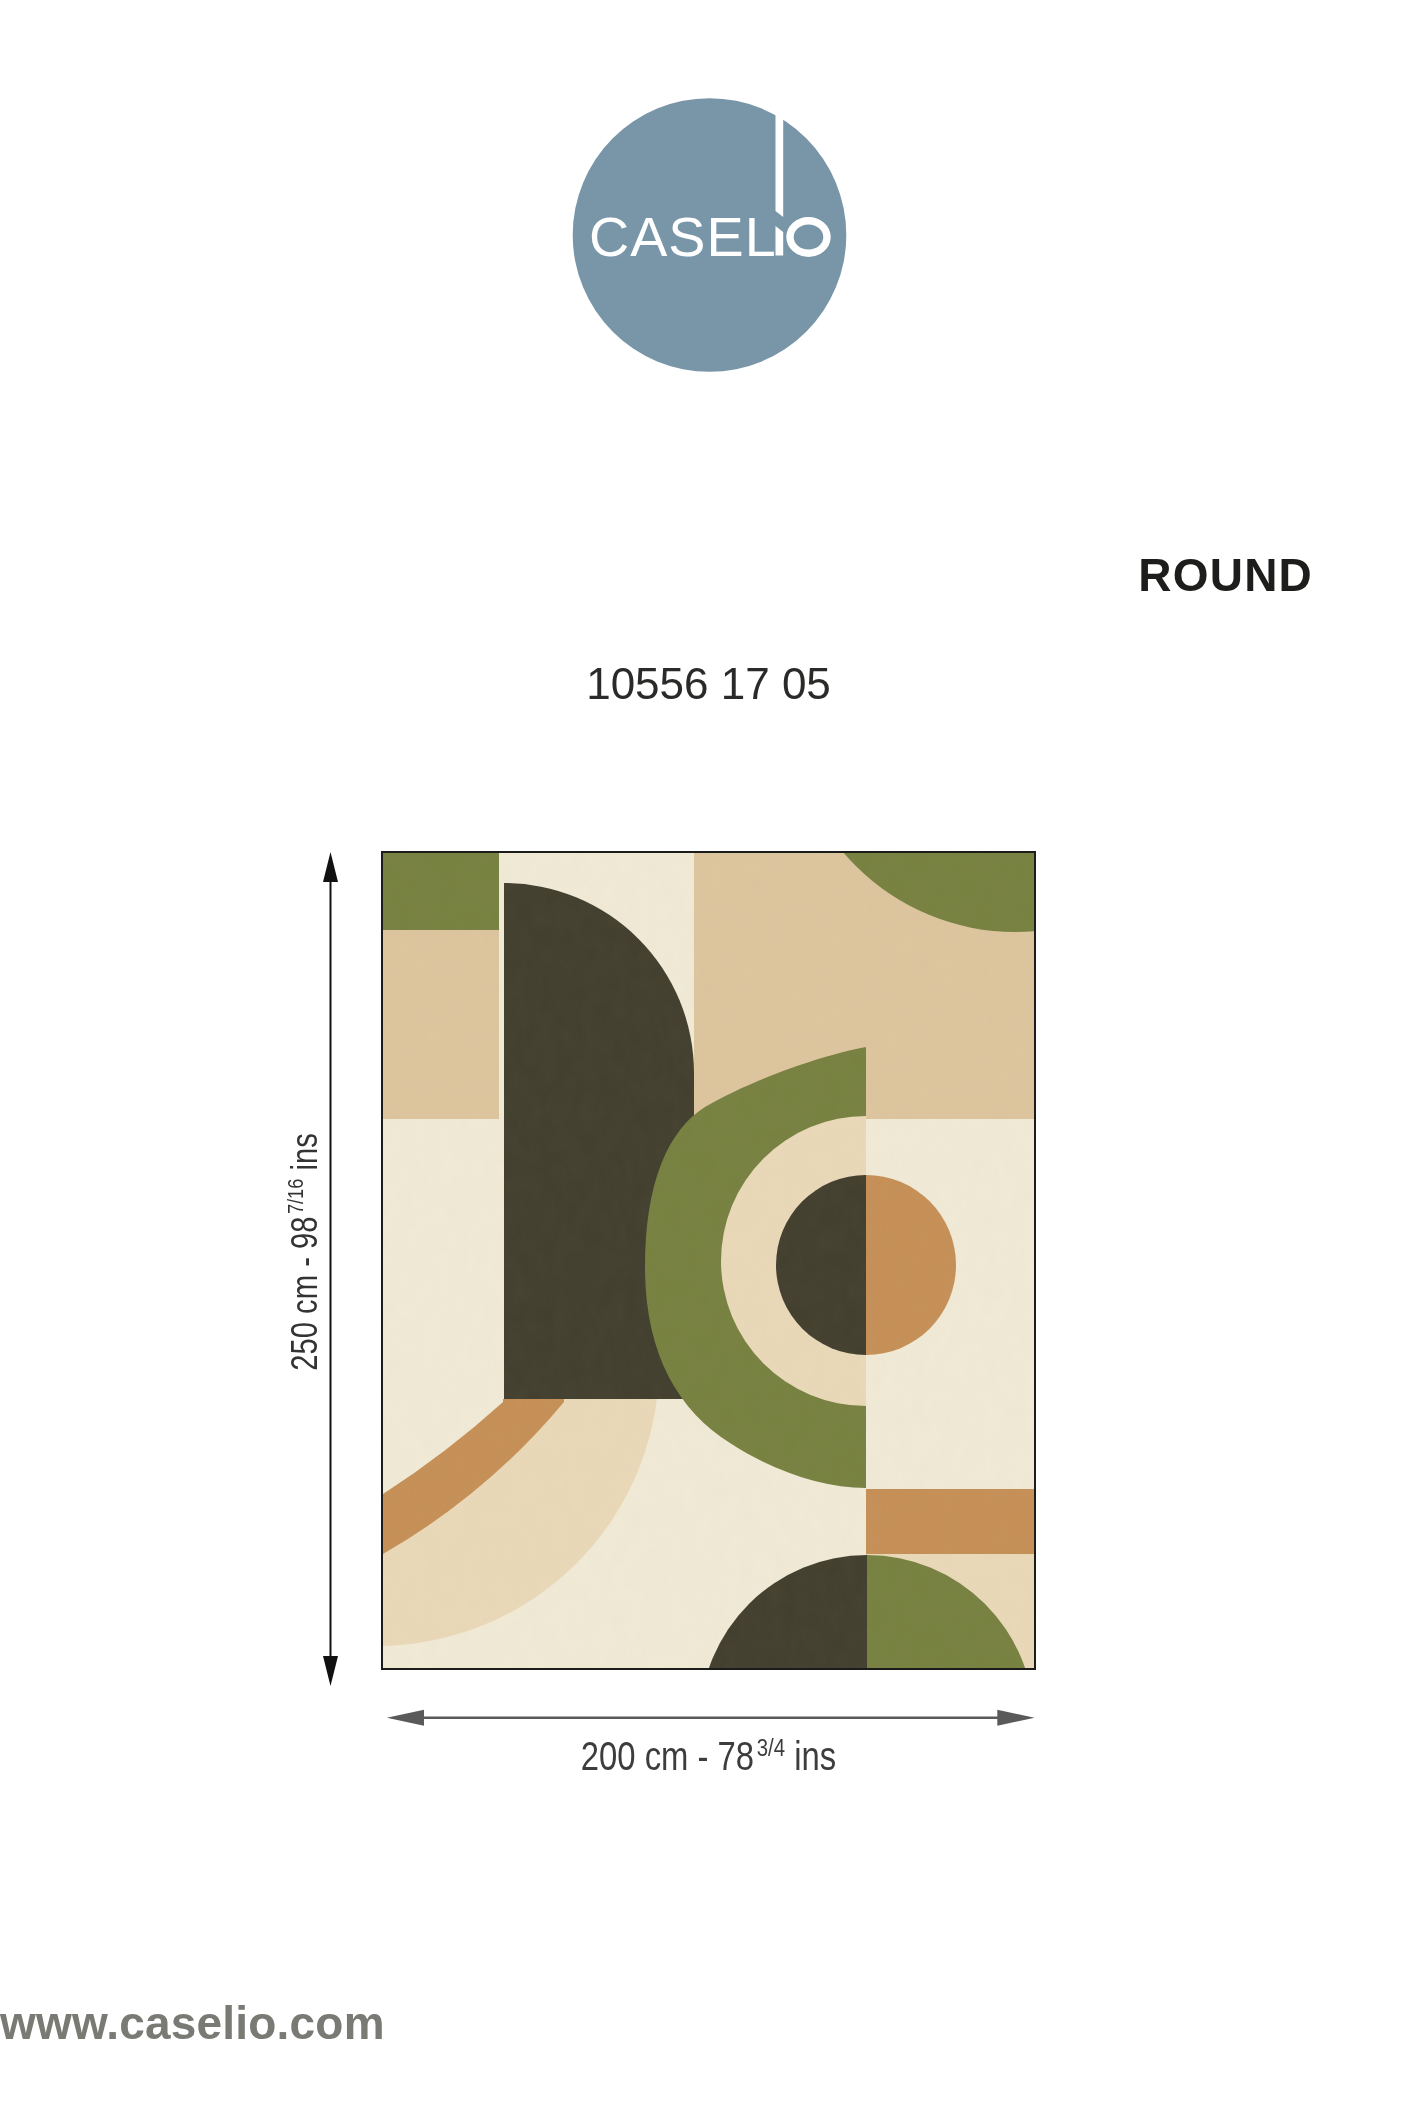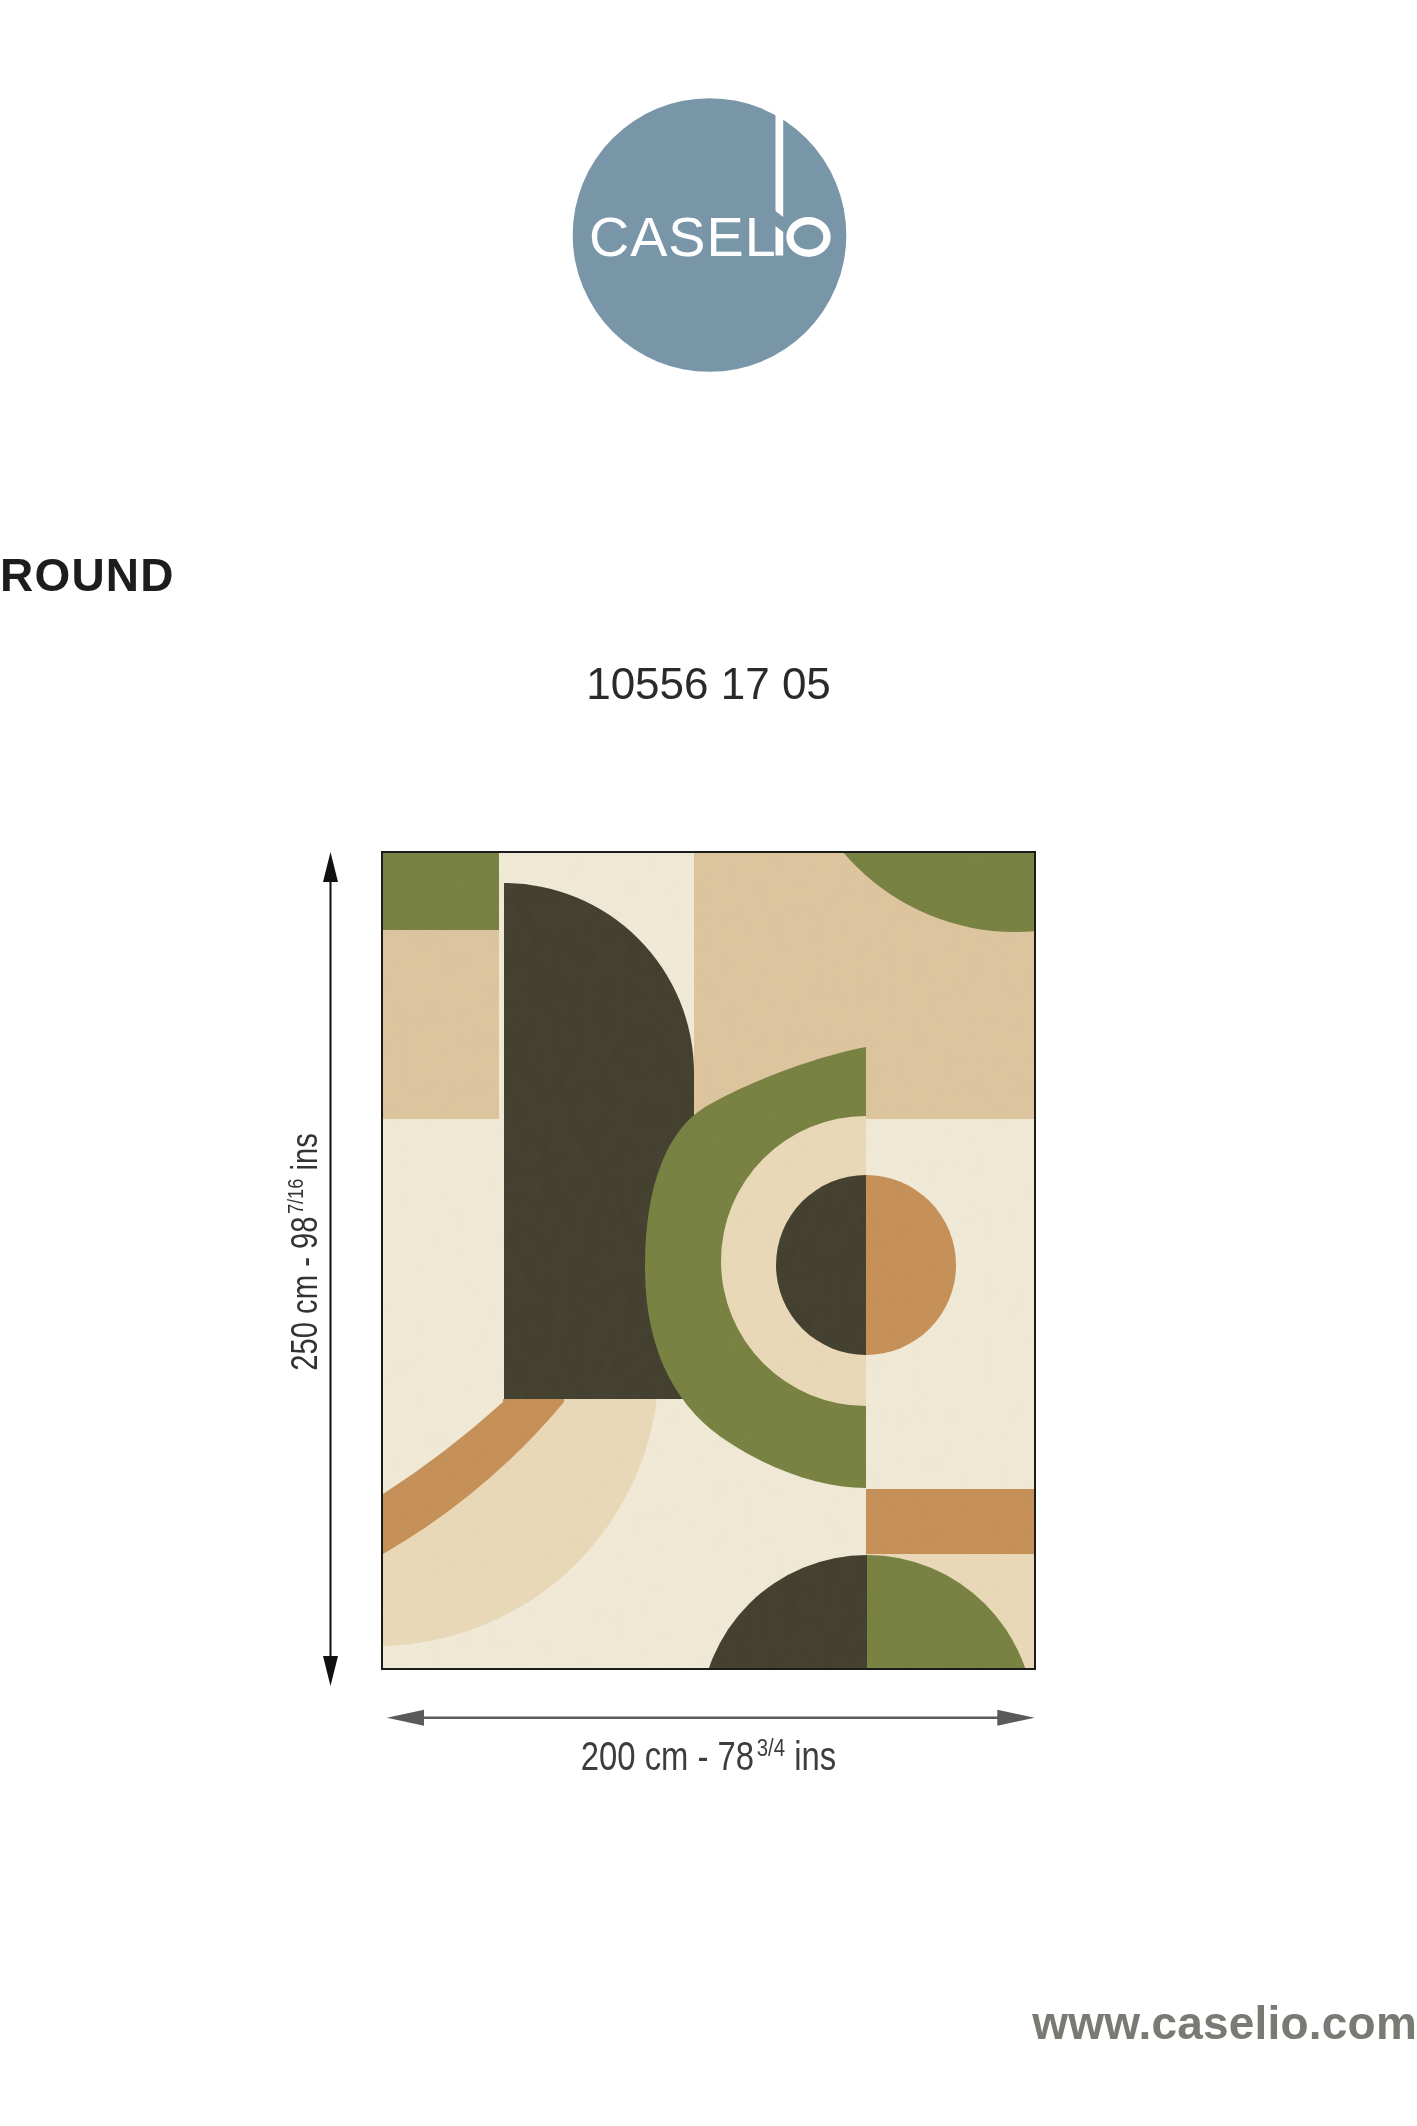--- a/index.html
+++ b/index.html
@@ -10,21 +10,21 @@
 <body>
 
 <svg class="abs" style="left:540px;top:60px;" width="340" height="340" viewBox="0 0 340 340">
   <circle cx="169.5" cy="175" r="136.8" fill="#7996a9"></circle>
   <text id="caseltxt" x="49" y="195.5" font-size="55.7" fill="#ffffff" letter-spacing="1" font-family="Liberation Sans">CASEL</text>
   <polygon fill="#ffffff" points="235.5,52 243.2,55 243.2,157 235.5,151"></polygon>
   <polygon fill="#ffffff" points="235.5,166 243.2,172 243.2,195.5 235.5,195.5"></polygon>
   <ellipse cx="268.5" cy="177" rx="18.5" ry="16.2" fill="none" stroke="#ffffff" stroke-width="7.4"></ellipse>
 </svg>
 
-<div class="abs" id="title" style="left:0;top:552px;width:1313px;text-align:left;font-weight:bold;font-size:46px;line-height:46px;letter-spacing:1.2px;color:#1d1d1b;">ROUND</div>
+<div class="abs" id="title" style="left:0;top:552px;width:1313px;text-align:right;font-weight:bold;font-size:46px;line-height:46px;letter-spacing:1.2px;color:#1d1d1b;">ROUND</div>
 <div class="abs" id="ref" style="left:0;top:662px;width:1417px;text-align:center;font-size:44px;line-height:44px;letter-spacing:0px;color:#2a2a28;">10556 17 05</div>
 
 <svg class="abs" style="left:381px;top:851px;" width="655" height="819" viewBox="0 0 655 819">
   <defs>
     <clipPath id="inner">
         <rect x="0" y="0" width="651" height="815"></rect>
       </clipPath>
     <clipPath id="bandclip">
         <rect x="0" y="546" width="651" height="269"></rect>
       </clipPath>
@@ -65,13 +65,13 @@
 </svg>
 <div class="abs" id="vlabel" style="left:304px;top:1252px;transform:translate(-50%,-50%) rotate(-90deg) scaleX(0.79);white-space:nowrap;font-size:37px;color:#333333;">250 cm - 98 <sup style="font-size:0.62em;">7/16</sup> ins</div>
 
 <svg class="abs" style="left:380px;top:1700px;" width="662" height="36" viewBox="0 0 662 36">
   <line x1="35" y1="17.8" x2="627" y2="17.8" stroke="#5a5a5a" stroke-width="2.4"></line>
   <polygon fill="#5a5a5a" points="6.8,17.8 44,9.8 44,25.8"></polygon>
   <polygon fill="#5a5a5a" points="654.5,17.8 617.3,9.8 617.3,25.8"></polygon>
 </svg>
 <div class="abs" id="hlabel" style="left:0;top:1734px;width:1417px;text-align:center;font-size:40px;color:#3d3d3d;transform:scaleX(0.82);">200 cm - 78 <sup style="font-size:0.62em;">3/4</sup> ins</div>
 
-<div class="abs" id="url" style="left:0;top:1996px;width:1417px;text-align:right;font-size:46px;font-weight:bold;letter-spacing:0.2px;color:#7a7a74;">www.caselio.com</div>
+<div class="abs" id="url" style="left:0;top:1996px;width:1417px;text-align:left;font-size:46px;font-weight:bold;letter-spacing:0.2px;color:#7a7a74;">www.caselio.com</div>
 
 </body></html>

